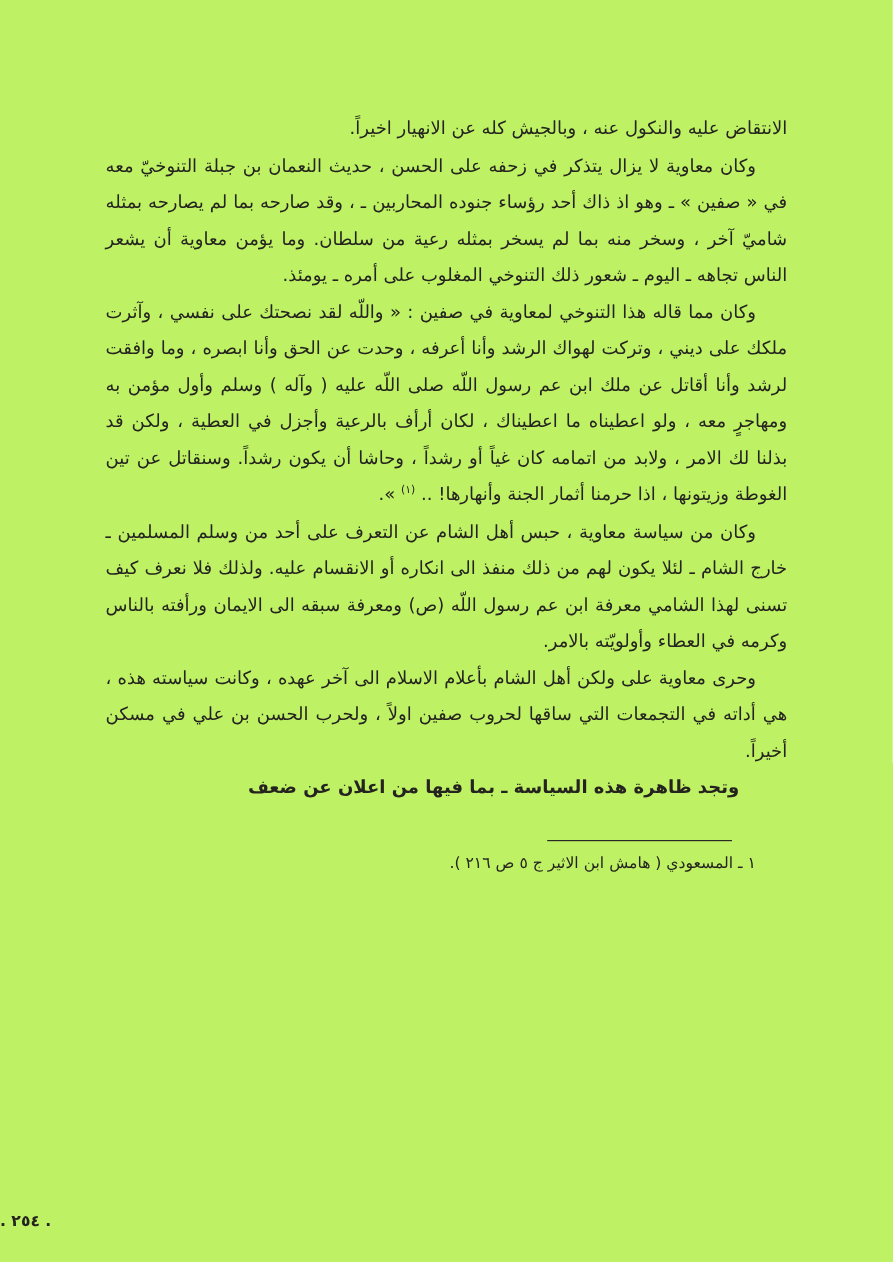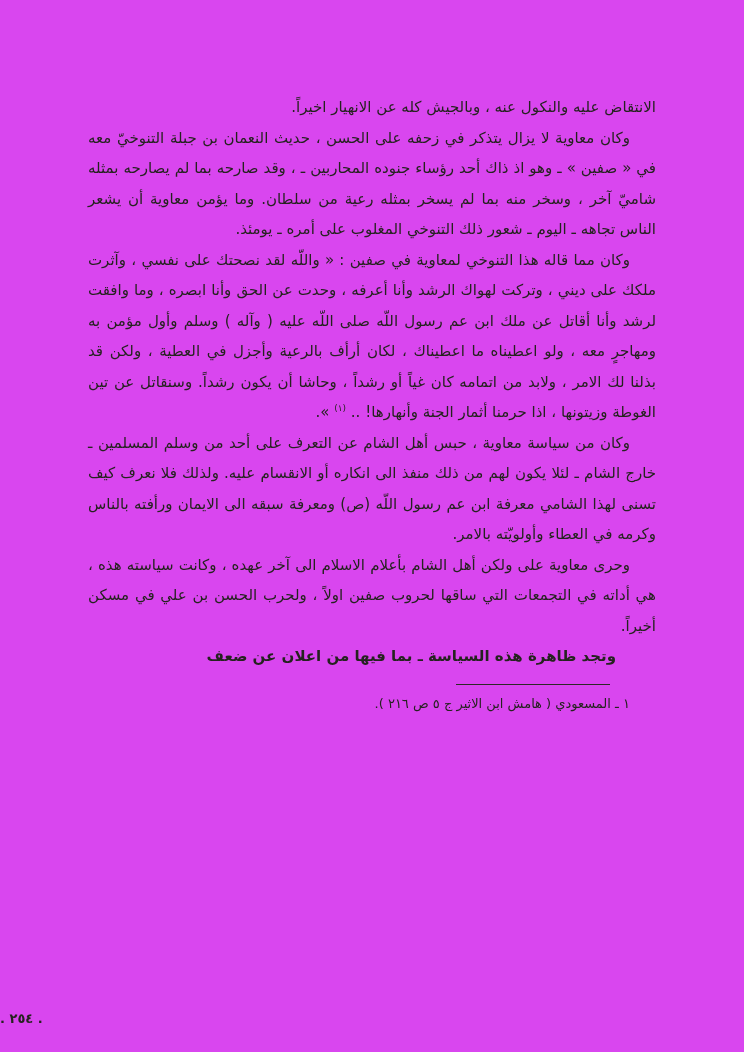--- a/index.html
+++ b/index.html
@@ -4,21 +4,21 @@
 <style>
   html, body {
     margin: 0;
     padding: 0;
     background: #ffffff;
   }
   .page {
     position: relative;
     width: 744px;
     height: 1052px;
-    background: #d946ef;
+    background: #bef264;
     overflow: hidden;
     direction: rtl;
     font-family: "DejaVu Sans", sans-serif;
     color: #25231f;
   }
   .text-block {
     position: absolute;
     top: 92px;
     right: 88px;
     width: 568px;
@@ -37,21 +37,21 @@
   .para.short-line {
     text-indent: 40px;
     font-weight: bold;
   }
   .fn-marker {
     font-size: 9px;
     line-height: 0;
   }
   .footnote-area {
     position: absolute;
-    top: 684px;
+    top: 700px;
     right: 88px;
     width: 568px;
   }
   .fn-rule {
     width: 154px;
     height: 0;
     border-top: 1.5px solid #2b2925;
     margin-right: 46px;
   }
   .fn-text {

